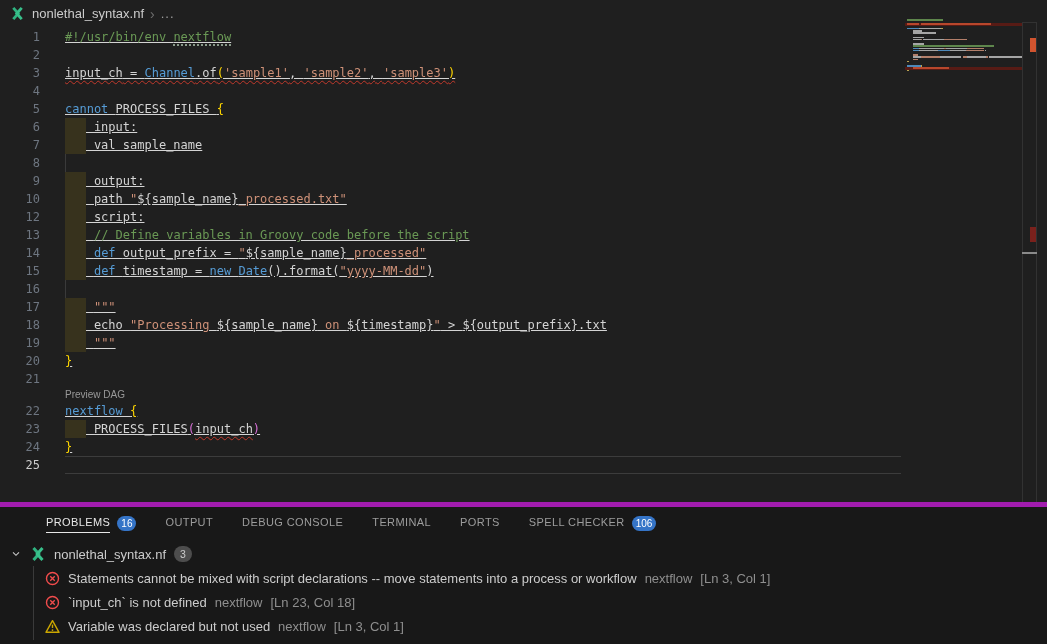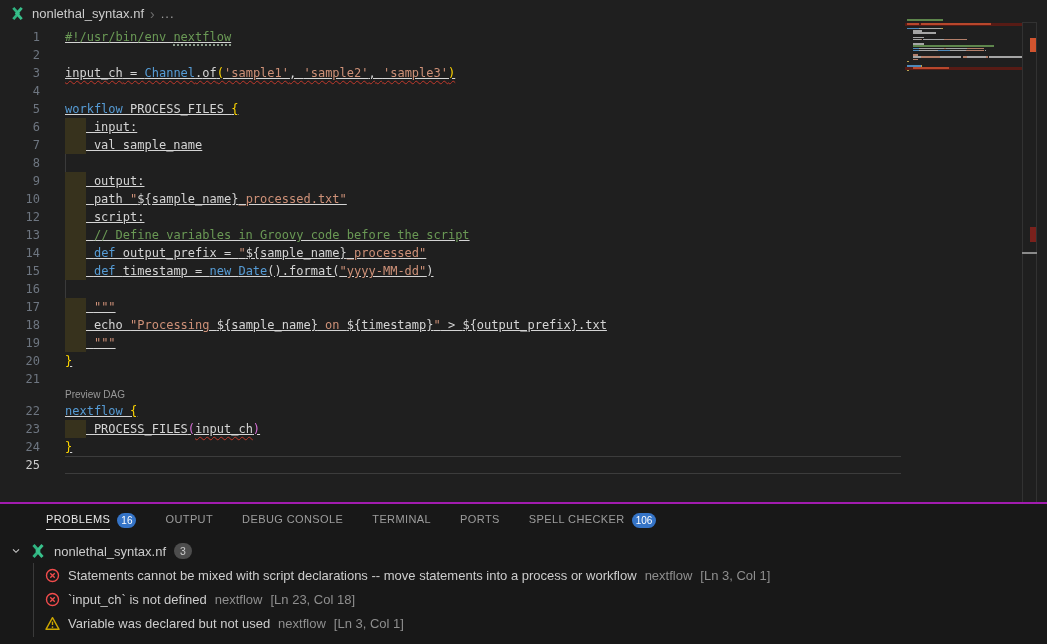--- a/index.html
+++ b/index.html
@@ -42,21 +42,21 @@
         text-decoration-color:#8a9a8a;text-decoration-thickness:2px;text-underline-offset:3px;}
 
   
   #minimap{position:absolute;left:905px;top:14px;width:117px;height:488px;overflow:hidden;}
   .mm-seg,.mm-row{position:absolute;}
   .ruler-line{position:absolute;width:1px;background:#323232;}
   .ruler-marker{position:absolute;}
 
   
   #panel{position:absolute;top:502px;left:0;width:1047px;height:142px;
-         background:var(--c-panel_bg);border-top:2px solid #a21caf;box-sizing:border-box;}
+         background:var(--c-panel_bg);border-top:5px solid #a21caf;box-sizing:border-box;}
   #panel-tabs{display:flex;align-items:center;height:35px;padding-left:46px;}
   .tab{display:flex;align-items:center;gap:7px;margin-right:29px;height:100%;cursor:default;}
   .tab .tlabel{font-size:11px;letter-spacing:0.4px;color:#9d9d9d;padding-bottom:4px;
                border-bottom:1px solid transparent;}
   .tab.active .tlabel{color:#e7e7e7;border-bottom-color:#e7e7e7;}
   .badge{background:var(--c-badge_blue);color:#ffffff;font-size:10px;line-height:15px;
          min-width:9px;text-align:center;border-radius:10px;padding:0 4px;margin-bottom:3px;}
   .tree-row{display:flex;align-items:center;height:24px;padding-left:10px;gap:8px;
             font-size:13px;color:#cccccc;}
   .gray-badge{background:#4d4d4d;color:#cccccc;font-size:10.5px;line-height:16px;
@@ -84,21 +84,21 @@
       <span>nonlethal_syntax.nf</span>
       <span class="sep">›</span>
       <span class="more">...</span>
     </div>
 
     <div id="code-region">
         <div class="cl"><span class="ln-num">1</span><span class="ln-text"><span class="c-cmt">#!/usr/bin/env </span><span class="c-cmt u-dot">nextflow</span></span></div>
         <div class="cl"><span class="ln-num">2</span><span class="ln-text"></span></div>
         <div class="cl"><span class="ln-num">3</span><span class="ln-text"><span class="u-sq"><span class="c-txt">input_ch</span><span class="c-txt"> = </span><span class="c-kw">Channel</span><span class="c-txt">.</span><span class="c-txt">of</span><span class="c-br1">(</span><span class="c-str">'sample1'</span><span class="c-txt">, </span><span class="c-str">'sample2'</span><span class="c-txt">, </span><span class="c-str">'sample3'</span><span class="c-br1">)</span></span></span></div>
         <div class="cl"><span class="ln-num">4</span><span class="ln-text"></span></div>
-        <div class="cl"><span class="ln-num">5</span><span class="ln-text"><span class="c-kw">workflow </span><span class="c-txt">PROCESS_FILES </span><span class="c-br1">{</span></span></div>
+        <div class="cl"><span class="ln-num">5</span><span class="ln-text"><span class="c-kw">cannot </span><span class="c-txt">PROCESS_FILES </span><span class="c-br1">{</span></span></div>
         <div class="cl b"><span class="ln-num">6</span><span class="ln-text"><span class="c-txt">    input:</span></span></div>
         <div class="cl b"><span class="ln-num">7</span><span class="ln-text"><span class="c-txt">    val sample_name</span></span></div>
         <div class="cl g"><span class="ln-num">8</span><span class="ln-text"></span></div>
         <div class="cl b"><span class="ln-num">9</span><span class="ln-text"><span class="c-txt">    output:</span></span></div>
         <div class="cl b"><span class="ln-num">10</span><span class="ln-text"><span class="c-txt">    path </span><span class="c-str">"</span><span class="c-txt">${sample_name}</span><span class="c-str">_processed.txt"</span></span></div>
         <div class="cl b"><span class="ln-num">12</span><span class="ln-text"><span class="c-txt">    script:</span></span></div>
         <div class="cl b"><span class="ln-num">13</span><span class="ln-text"><span class="c-txt">    </span><span class="c-cmt">// Define variables in Groovy code before the script</span></span></div>
         <div class="cl b"><span class="ln-num">14</span><span class="ln-text"><span class="c-txt">    </span><span class="c-kw">def </span><span class="c-txt">output_prefix = </span><span class="c-str">"</span><span class="c-txt">${sample_name}</span><span class="c-str">_processed"</span></span></div>
         <div class="cl b"><span class="ln-num">15</span><span class="ln-text"><span class="c-txt">    </span><span class="c-kw">def </span><span class="c-txt">timestamp = </span><span class="c-kw">new </span><span class="c-kw">Date</span><span class="c-txt">().format(</span><span class="c-str">"yyyy-MM-dd"</span><span class="c-txt">)</span></span></div>
         <div class="cl g"><span class="ln-num">16</span><span class="ln-text"></span></div>

